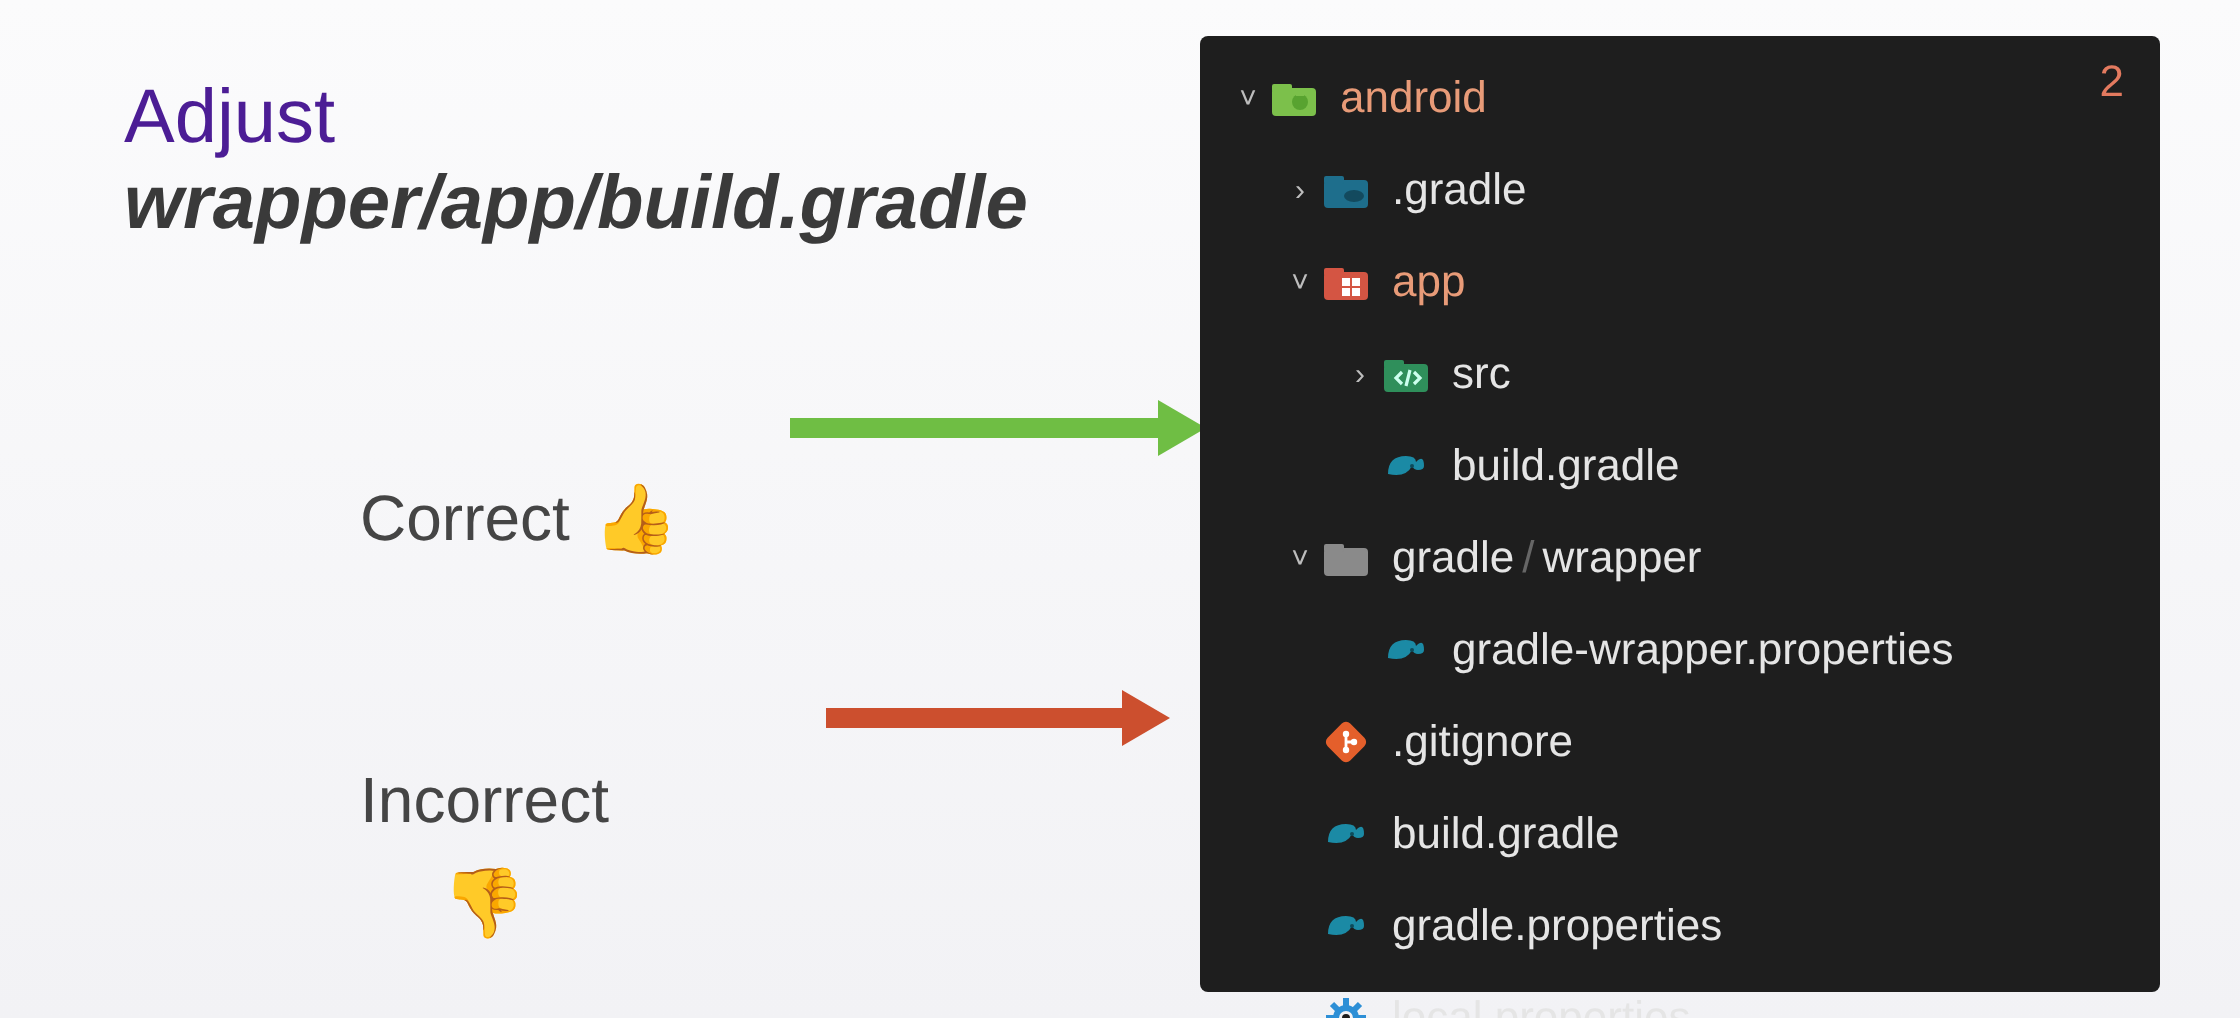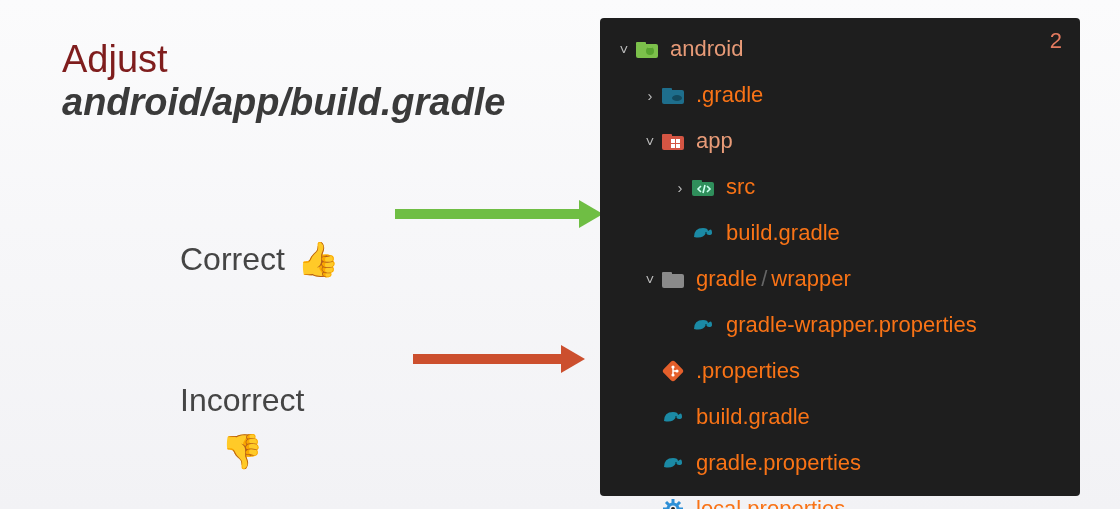--- a/index.html
+++ b/index.html
@@ -13,21 +13,21 @@
   }
 
   
   .instructions {
     position: absolute;
     left: 62px;
     top: 38px;
   }
   .adjust {
     font-size: 38px;
-    color: #7f1d1d;
+    color: #4c1d95;
     font-weight: 400;
   }
   .path {
     font-size: 38px;
     color: #3a3a3a;
     font-weight: 700;
     font-style: italic;
   }
 
   .status-row {
@@ -117,31 +117,31 @@
   .lbl { }
   .sep { color: #666; padding: 0 4px; }
 
   
   .d0 { padding-left: 14px; }
   .d1 { padding-left: 40px; }
   .d2 { padding-left: 70px; }
 
   
   .c-orange { color: #e89b78; text-align: right; }
-  .c-grey   { color: #f97316; }
+  .c-grey   { color: #e5e5e5; }
 
   
   .ico svg { width: 24px; height: 24px; }
 </style>
 </head>
 <body>
 
 <div class="instructions">
   <div class="adjust">Adjust</div>
-  <div class="path">android/app/build.gradle</div>
+  <div class="path">wrapper/app/build.gradle</div>
 </div>
 
 <div class="status-row status-correct">
   <span>Correct</span>
   <span class="emoji">👍</span>
 </div>
 
 <div class="status-row status-incorrect">
   <span>Incorrect</span>
   <span class="emoji">👎</span>
@@ -250,21 +250,21 @@
     <span class="chev"></span>
     <span class="ico">
       <svg viewBox="0 0 24 24">
           <rect x="4" y="4" width="16" height="16" rx="3" transform="rotate(45 12 12)" fill="#e45f2b"></rect>
           <circle cx="12" cy="8" r="1.6" fill="#fff"></circle>
           <circle cx="12" cy="16" r="1.6" fill="#fff"></circle>
           <circle cx="16" cy="12" r="1.6" fill="#fff"></circle>
           <path d="M12 8 L12 16 M12 12 L16 12" stroke="#fff" stroke-width="1.4"></path>
         </svg>
     </span>
-    <span class="lbl c-grey">.properties</span>
+    <span class="lbl c-grey">.gitignore</span>
   </div>
 
   <div class="row d1">
     <span class="chev"></span>
     <span class="ico">
       <svg viewBox="0 0 24 24">
           <path d="M3 16 q0 -9 9 -9 q5 0 5 3 q4 -4 4 2 q0 2 -3 2 q-2 0 -3 -2 q-3 6 -12 4 Z" fill="#1b8aa5"></path>
           <circle cx="15" cy="12" r="1" fill="#0d4b5a"></circle>
         </svg>
     </span>

